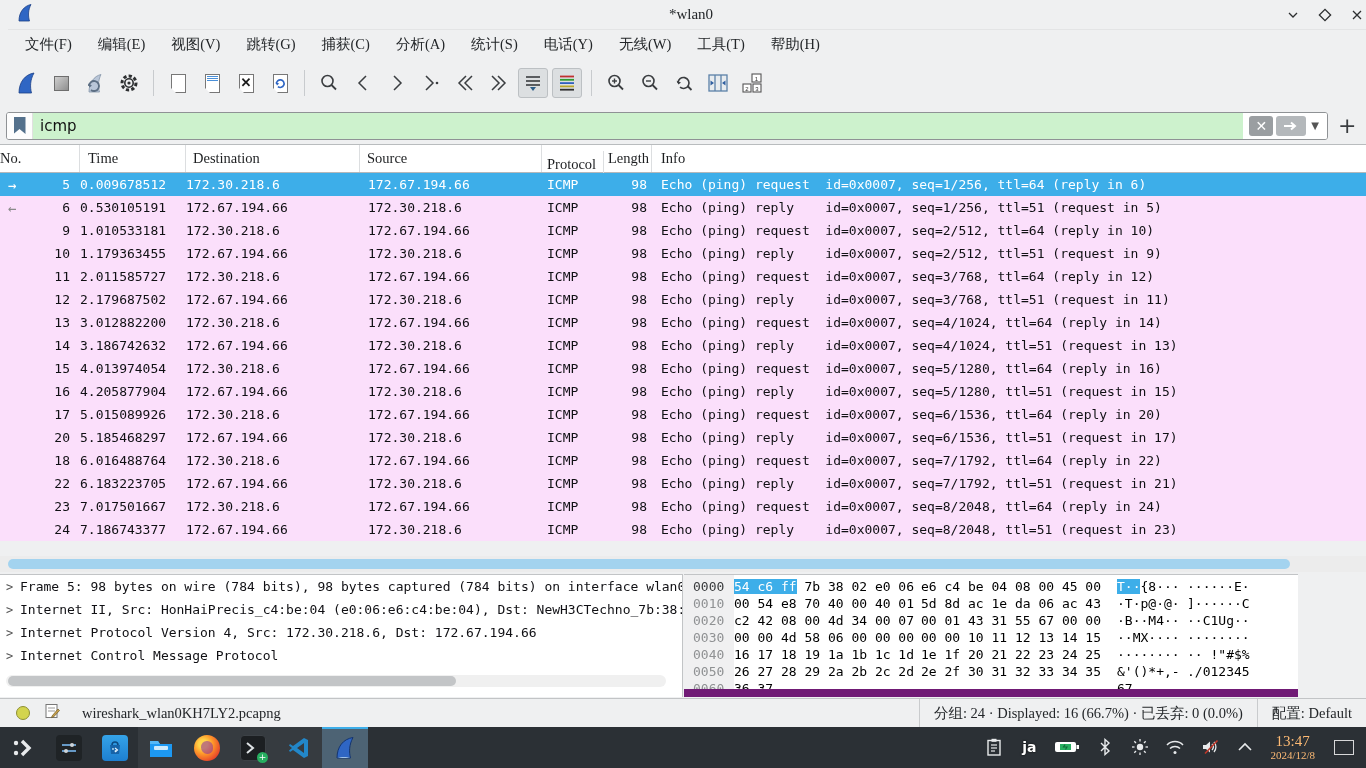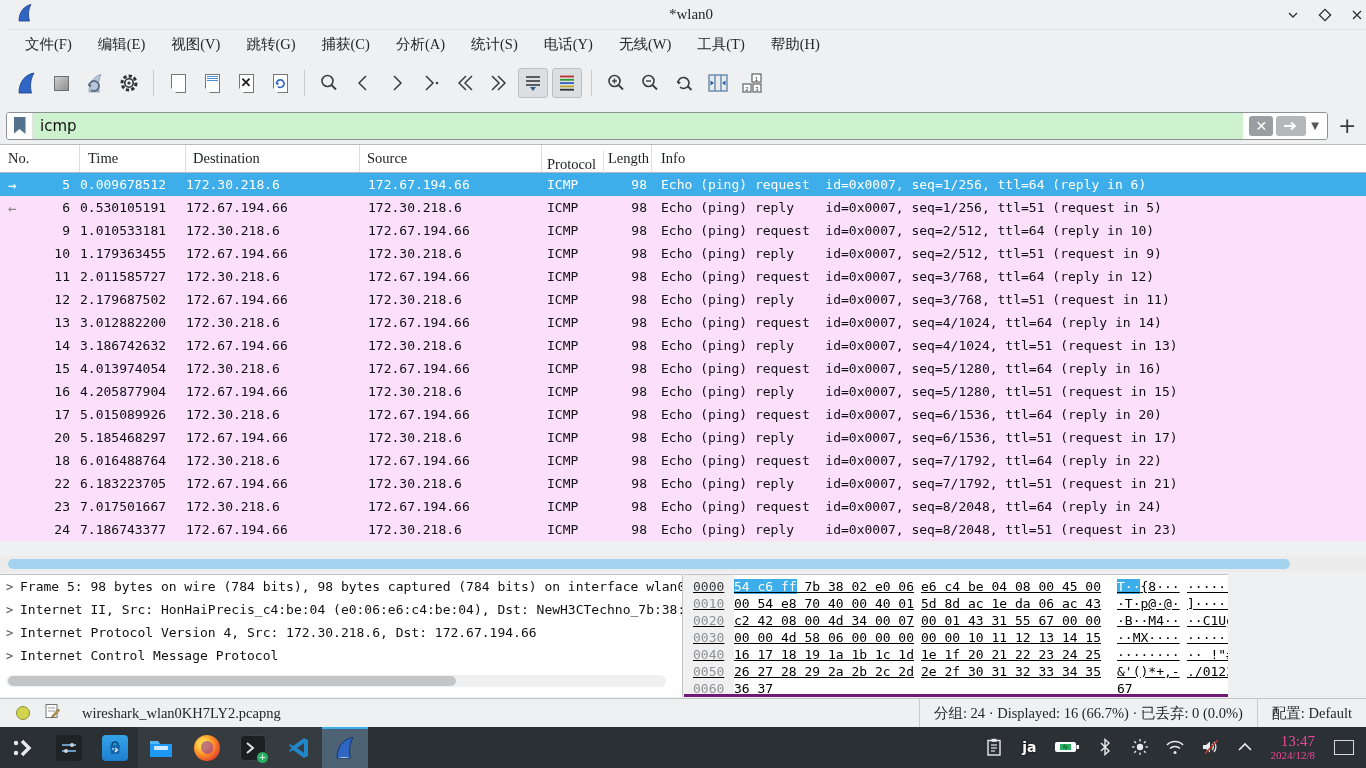--- a/index.html
+++ b/index.html
@@ -70,22 +70,22 @@
   #pl-hscroll .thumb { position:absolute; top:3px; left:8px; width:1282px; height:10px; border-radius:5px; background:#a3d3ef; }
 
   
   #detail-pane { position:absolute; top:574px; left:0; width:683px; height:123px; background:#fff;
                  border-top:1px solid #c2c4c6; border-right:1px solid #c2c4c6; overflow:hidden; }
   .drow { height:23px; display:flex; align-items:center; font-size:13px; white-space:pre; padding-left:6px; color:#101014;}
   .drow .chev { color:#555; width:14px; flex-shrink:0; font-size:12px; }
   #detail-hscroll { position:absolute; left:6px; top:100px; width:660px; height:12px; background:#f0f0f0; border-radius:6px;}
   #detail-hscroll .thumb { position:absolute; left:2px; top:1px; width:448px; height:10px; border-radius:5px; background:#c3c5c7; }
 
-  #hex-pane { position:absolute; top:574px; left:684px; width:544px; height:123px; background:#fff;
-              border-top:1px solid #c2c4c6; border-bottom:3px solid #701a75; overflow:hidden;text-decoration:underline; }
+  #hex-pane { position:absolute; top:574px; left:684px; width:614px; height:123px; background:#fff;
+              border-top:1px solid #c2c4c6; border-bottom:8px solid #701a75; overflow:hidden; }
   #hex-offsets-bg { position:absolute; left:0; top:0; width:50px; height:100%; background:#f0f0f1; }
   .hxrow { height:17px; display:flex; align-items:center; font-size:13px; white-space:pre; position:relative; }
   .hx-off { width:50px; padding-left:9px; color:#8f9193; flex-shrink:0; }
   .hxrow.current .hx-off { color:#3a3c3e; }
   .hx-g { width:187px; flex-shrink:0; }
   .hx-g2 { width:196px; }
   .asc-g { width:70px; flex-shrink:0; }
   .hl { background:#3daee9; color:#fff; }
 
   
@@ -100,21 +100,21 @@
 
   
   #taskbar { position:absolute; top:727px; left:0; width:1366px; height:41px; background:#2b3035; display:flex; align-items:center; }
   .task { width:46px; height:41px; display:flex; align-items:center; justify-content:center; position:relative; }
   .task.running { background:#363b40; }
   .task.active { background:#4d6374; }
   .task.active::before { content:""; position:absolute; top:0; left:0; right:0; height:2px; background:#3daee9; }
   .tile { width:26px; height:26px; border-radius:4px; display:flex; align-items:center; justify-content:center; }
   #tray { margin-left:auto; display:flex; align-items:center; gap:15px; padding-right:12px; }
   .tray-ic { display:flex; align-items:center; justify-content:center; width:20px; height:20px; }
-  #clock { text-align:right; color:#ec4899; line-height:1.05; }
+  #clock { text-align:center; color:#fdba74; line-height:1.05; }
   #clock .t { font-size:15px; }
   #clock .d { font-size:11px; }
   #show-desktop { width:20px; height:15px; border:1.5px solid #d7d8d9; margin-left:4px; }
 </style>
 </head>
 <body>
 
 <div id="titlebar">
   <span class="appicon">
     <svg width="20" height="20" viewBox="0 0 20 20">
@@ -313,21 +313,21 @@
             <path d="M1 5 L11 5 M8 1.5 L12 5 L8 8.5" fill="none" stroke="#fff" stroke-width="2"></path>
           </svg>
         </span>
       <span class="caret">▼</span>
     </span>
   </div>
   <span id="filter-add">+</span>
 </div>
 
 <div id="pl-header">
-  <span class="hcell c-no" style="justify-content:flex-start;padding-left:8px;">No.</span>
+  <span class="hcell c-no" style="justify-content:flex-start;">No.</span>
   <span class="hcell c-time" style="padding-left:8px;">Time</span>
   <span class="hcell c-dst" style="padding-left:7px;">Destination</span>
   <span class="hcell c-src" style="padding-left:7px;">Source</span>
   <span class="hcell c-proto" style="padding-left:5px;margin-top:12px;">Protocol</span>
   <span class="hcell c-len" style="justify-content:flex-start;padding:0 0 0 4px;">Length</span>
   <span class="hcell c-info" style="border-right:none;">Info</span>
 </div>
 
 <div id="packet-list">
     <div class="prow sel">

